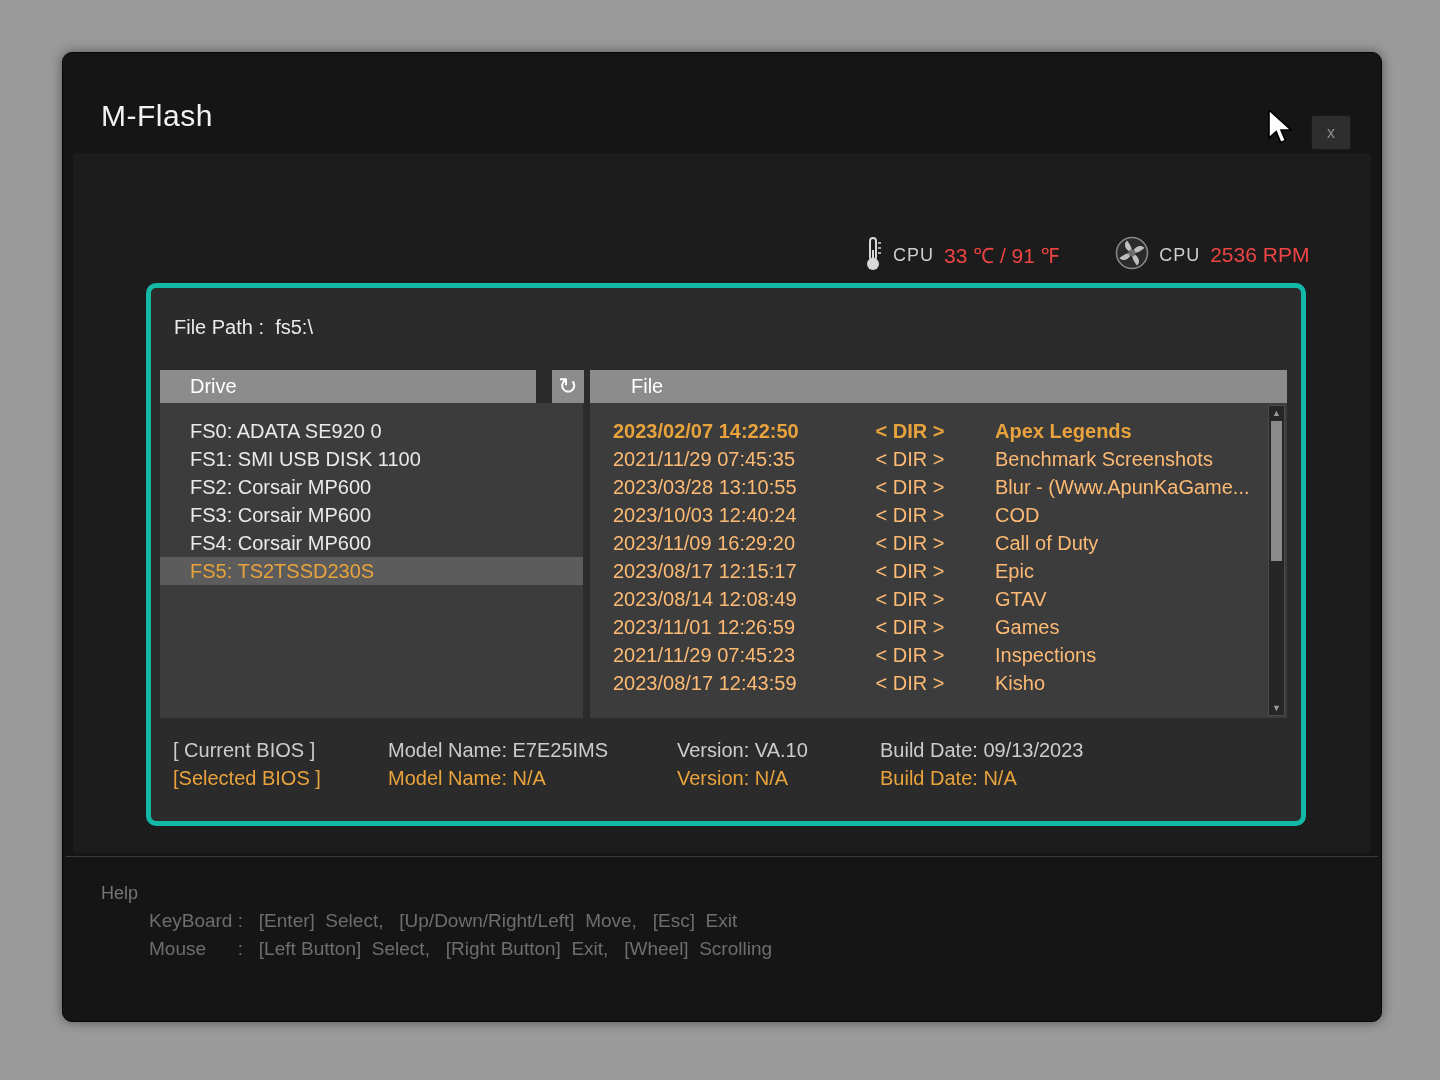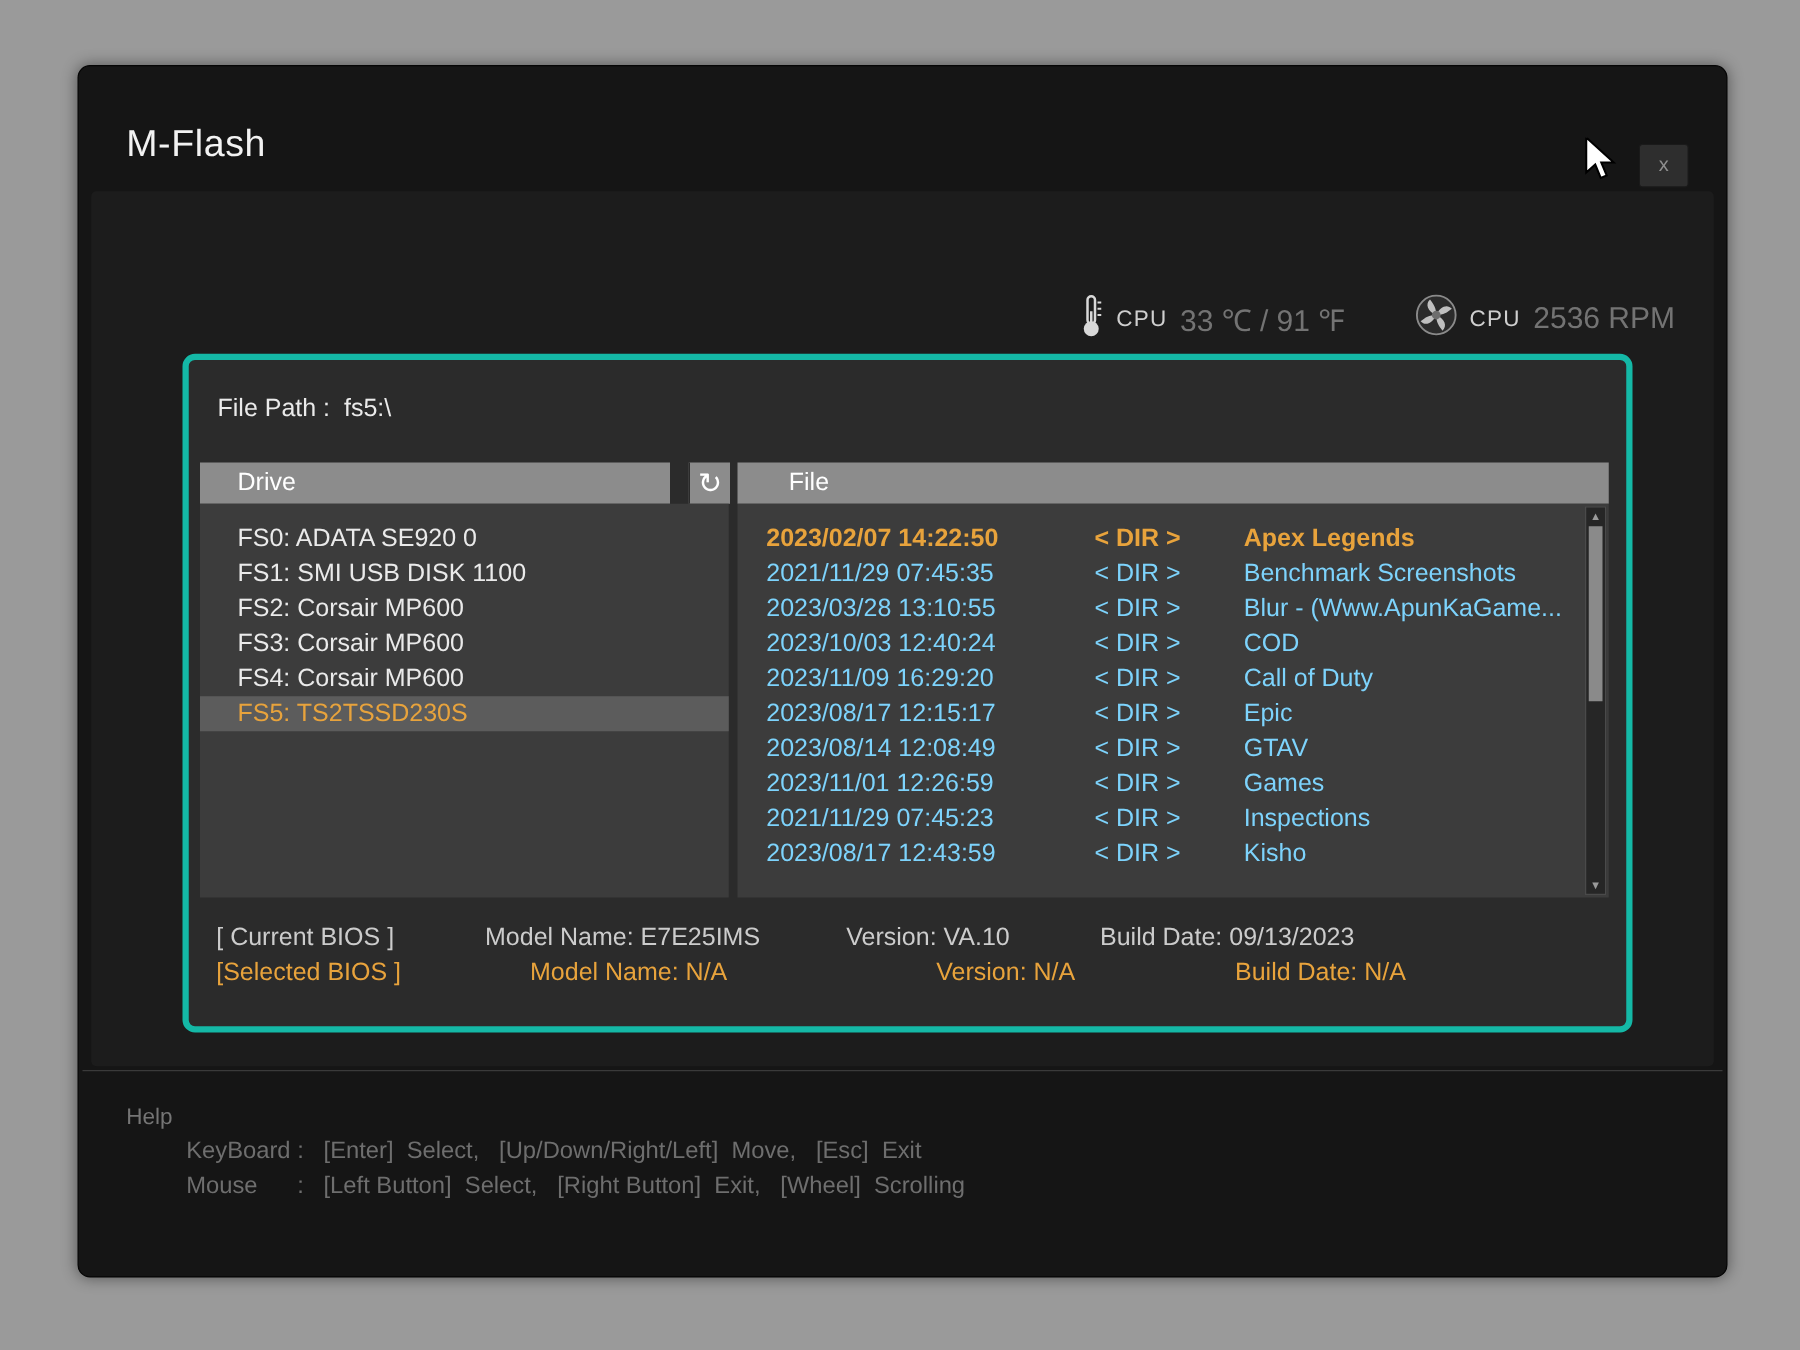--- a/index.html
+++ b/index.html
@@ -27,21 +27,21 @@
   .content-panel{
     position:absolute;left:10px;top:100px;width:1298px;height:700px;
     background:#1c1c1c;border-radius:4px;
   }
   
   .status-row{
     position:absolute;left:790px;top:82px;height:40px;
     display:flex;align-items:center;gap:10px;color:#e8e8e8;font-size:20px;
   }
   .status-label{color:#cfcfcf;font-size:18px;letter-spacing:1px;}
-  .status-value{color:#737373;font-size:24px;}
+  .status-value{color:#ef4444;font-size:21px;}
   .status-gap{width:36px;}
   
   .browser{
     position:absolute;left:73px;top:130px;width:1150px;height:533px;
     background:#2b2b2b;border:5px solid #14b8a6;border-radius:10px;
   }
   .file-path{
     position:absolute;left:23px;top:28px;font-size:20px;color:#eaeaea;white-space:pre;
   }
   .hdr{
@@ -63,21 +63,21 @@
     height:28px;line-height:28px;padding-left:30px;
     color:#eaeaea;font-size:20px;cursor:pointer;white-space:nowrap;
   }
   .drive-item.selected{background:#5c5c5c;color:#e8a33c;}
   .file-list{
     position:absolute;left:439px;top:115px;width:697px;height:315px;
     background:#3c3c3c;padding-top:14px;box-sizing:border-box;position:absolute;
   }
   .file-row{
     height:28px;line-height:28px;display:flex;
-    color:#7dd3fc;font-size:20px;cursor:pointer;white-space:nowrap;
+    color:#fdba74;font-size:20px;cursor:pointer;white-space:nowrap;
   }
   .file-row.highlight{color:#e8a33c;font-weight:bold;}
   .cell-date{width:245px;padding-left:23px;box-sizing:border-box;}
   .cell-type{width:150px;text-align:center;}
   .cell-name{flex:1;padding-left:10px;overflow:hidden;text-overflow:ellipsis;}
   .scrollbar{
     position:absolute;left:1117px;top:117px;width:17px;height:311px;
     background:#262626;border:1px solid #4a4a4a;box-sizing:border-box;
   }
   .scroll-arrow{
@@ -86,21 +86,21 @@
   .scroll-up{position:absolute;top:0;left:0;right:0;}
   .scroll-down{position:absolute;bottom:0;left:0;right:0;}
   .scroll-thumb{
     position:absolute;top:15px;left:2px;width:11px;height:140px;background:#8a8a8a;cursor:grab;
   }
   .bios-row{
     position:absolute;left:22px;width:1110px;height:28px;display:flex;
     font-size:20px;line-height:28px;white-space:nowrap;
   }
   .bios-current{top:448px;color:#cccccc;}
-  .bios-selected{top:476px;color:#e8a33c;gap:36px;}
+  .bios-selected{top:476px;color:#e8a33c;}
   .bios-label{width:215px;}
   .bios-model{width:289px;}
   .bios-version{width:203px;}
   .bios-build{flex:1;}
   
   .divider{
     position:absolute;left:3px;top:803px;width:1312px;height:0;
     border-top:1px solid #3a3a3a;
   }
   .help-title{

